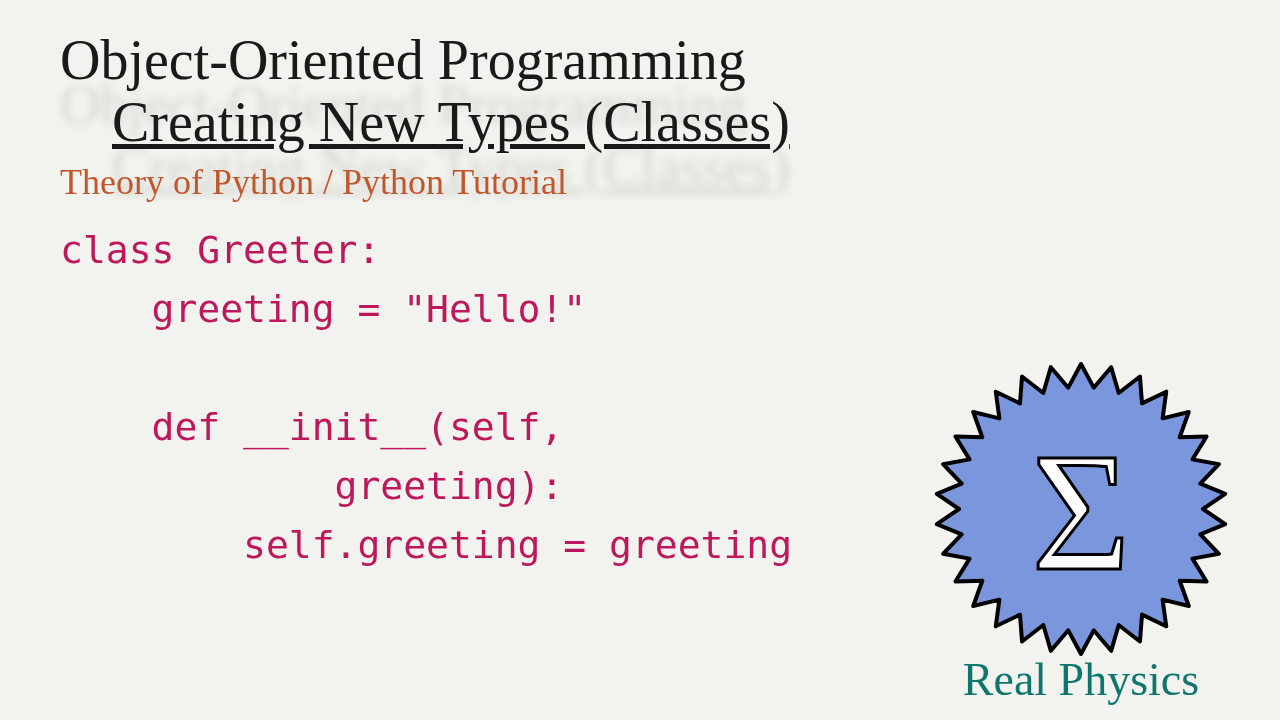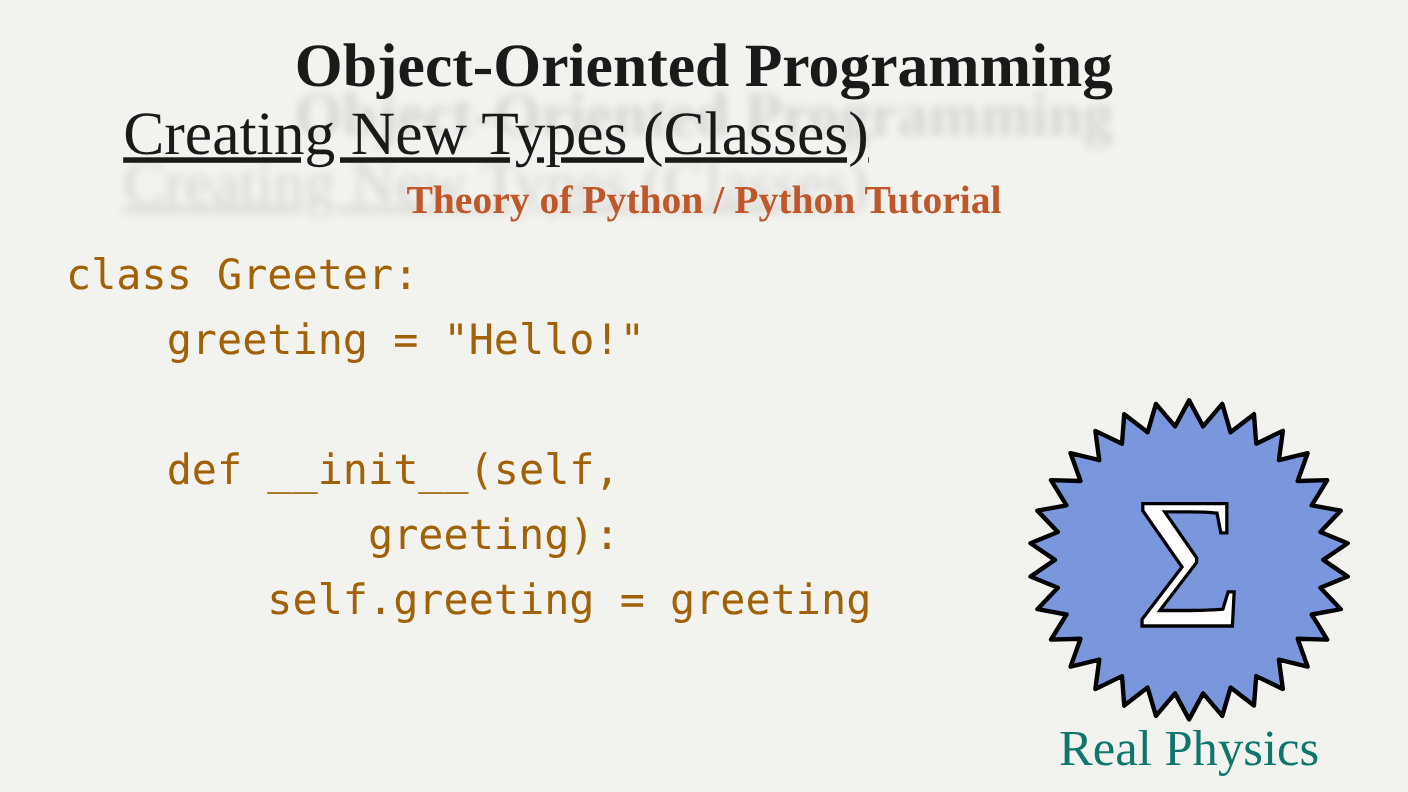--- a/index.html
+++ b/index.html
@@ -14,47 +14,45 @@
   }
   .slide {
     position: relative;
     width: 1280px;
     height: 720px;
     box-sizing: border-box;
     padding: 30px 60px 0 60px;
   }
   .title-1 {
     font-size: 56px;
-    font-weight: 700;
+    font-weight: 400;
     text-shadow: 0 45px 8px rgba(0,0,0,0.12);
     margin: 0;
     line-height: 1.1;
-    text-align: center;
   }
   .title-2 {
     font-size: 56px;
     font-weight: 400;
     text-shadow: 0 45px 8px rgba(0,0,0,0.12);
     margin: 0 0 8px 52px;
     line-height: 1.1;
     text-decoration: underline;
   }
   .subtitle {
     font-size: 36px;
-    font-weight: 700;
+    font-weight: 400;
     color: #c0572a;
     margin: 4px 0 18px 0;
-    text-align: center;
   }
   .code {
     font-family: 'Lucida Console', Monaco, Consolas, monospace;
     font-size: 38px;
     line-height: 1.55;
     white-space: pre;
-    color: #a16207;
+    color: #be185d;
   }
   .logo-wrap {
     position: absolute;
     right: 44px;
     bottom: 14px;
     text-align: center;
     width: 310px;
   }
   .logo-label {
     font-family: Georgia, 'Times New Roman', serif;

